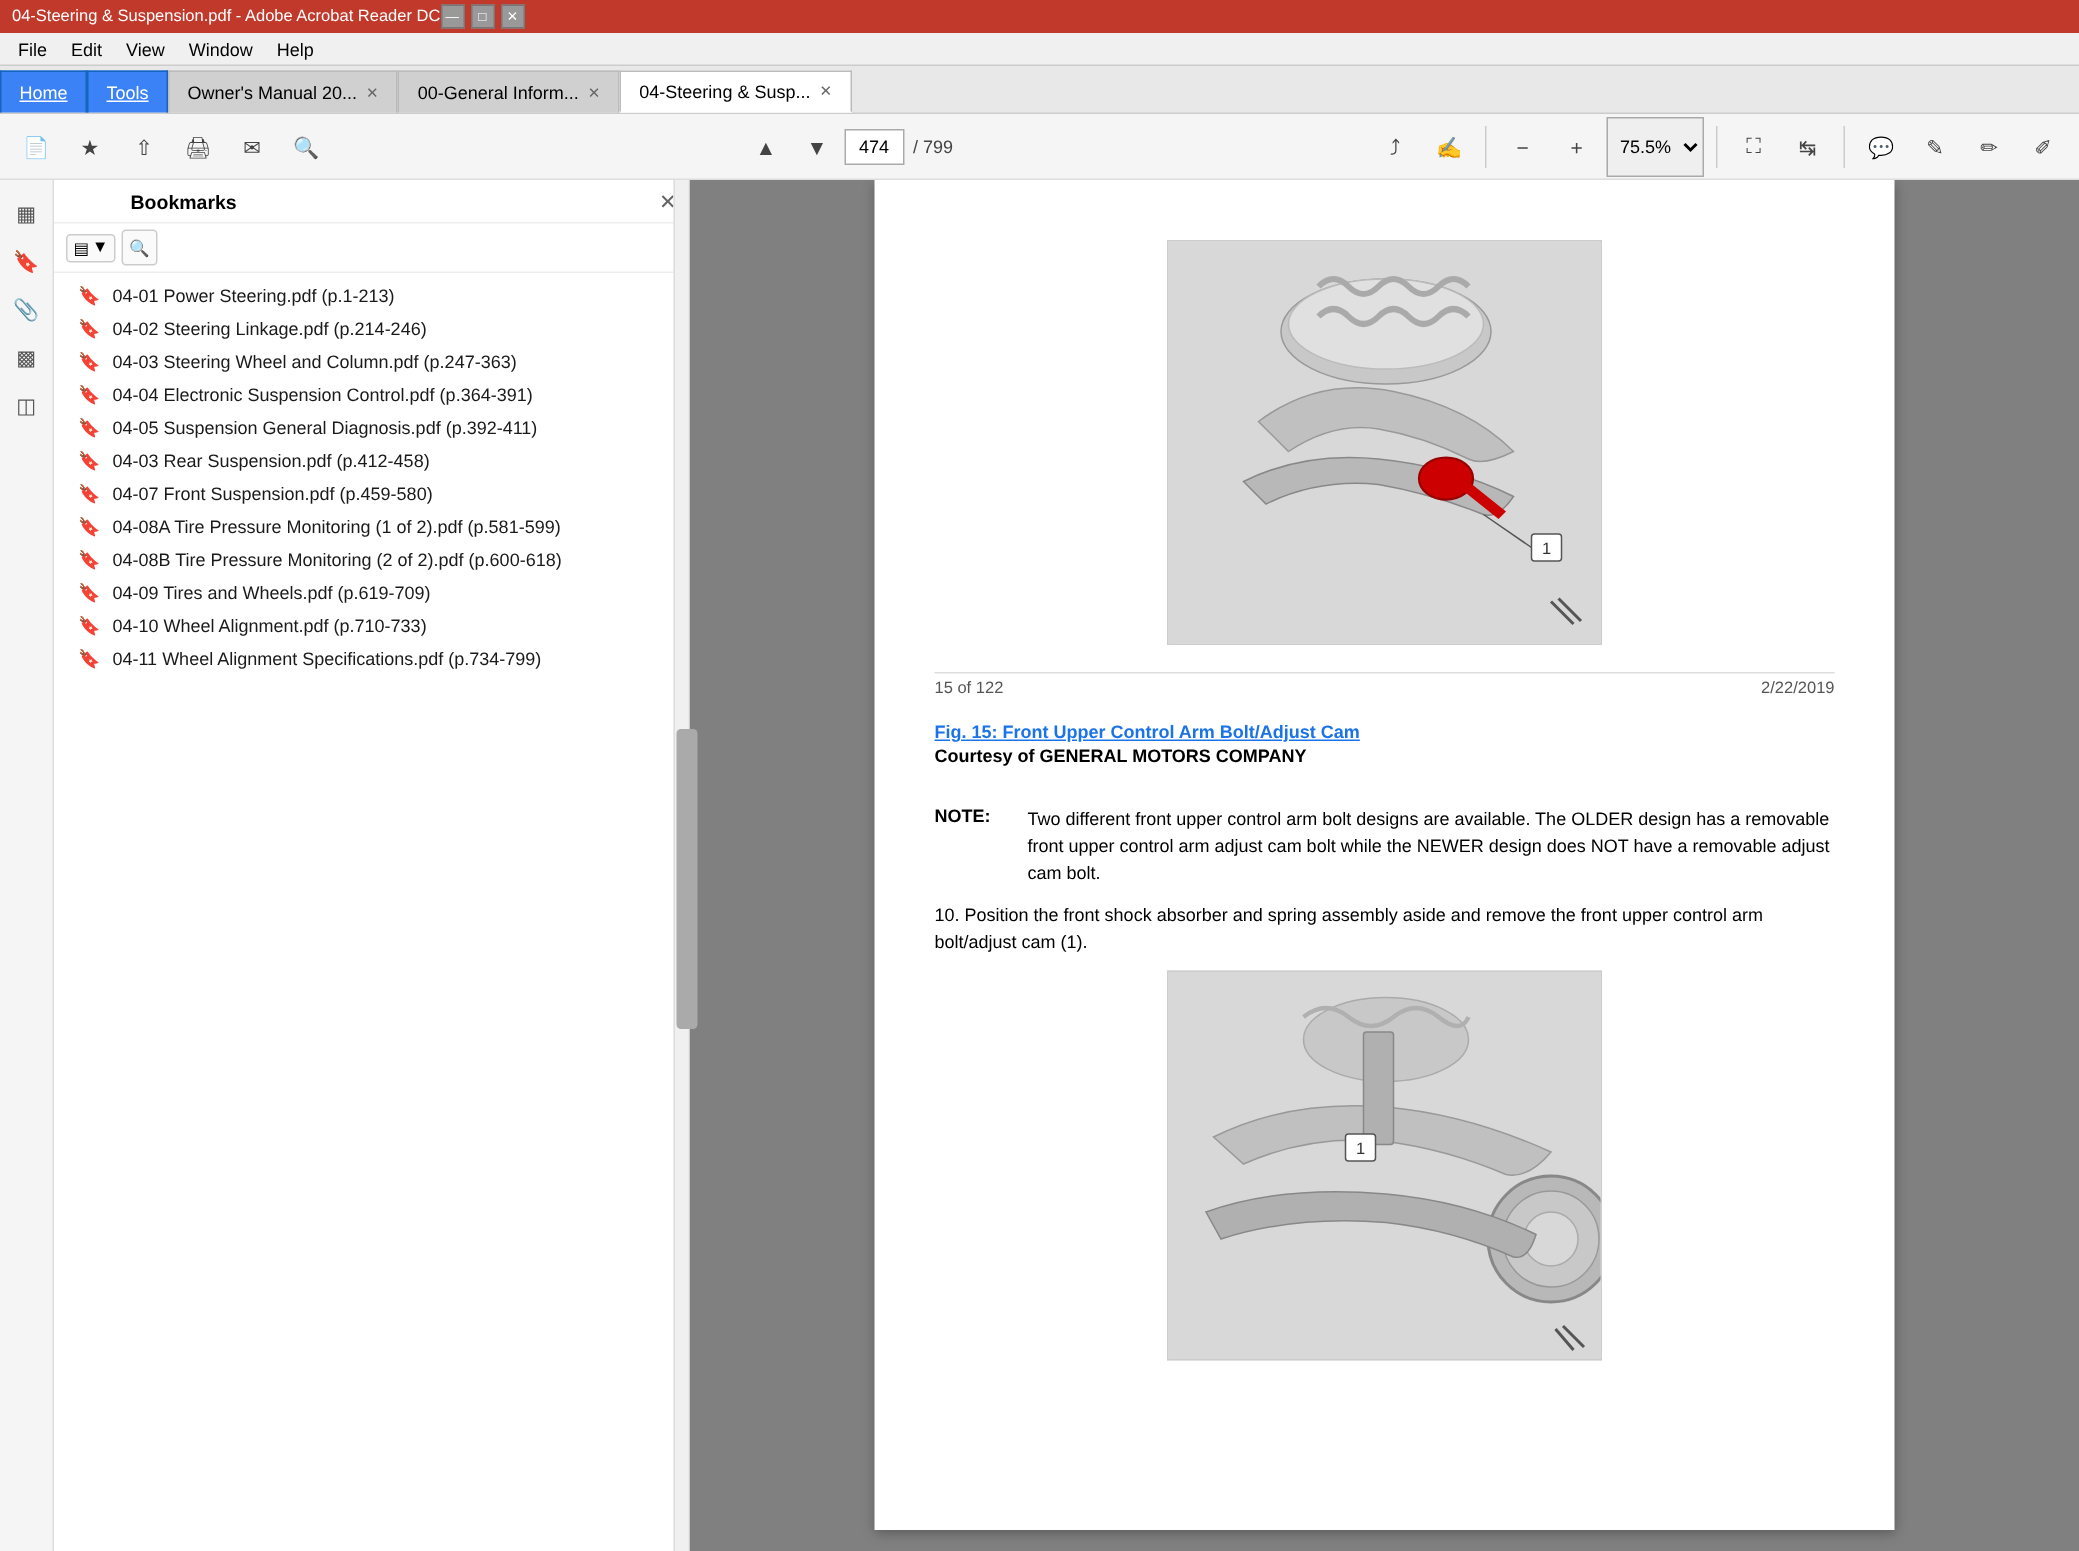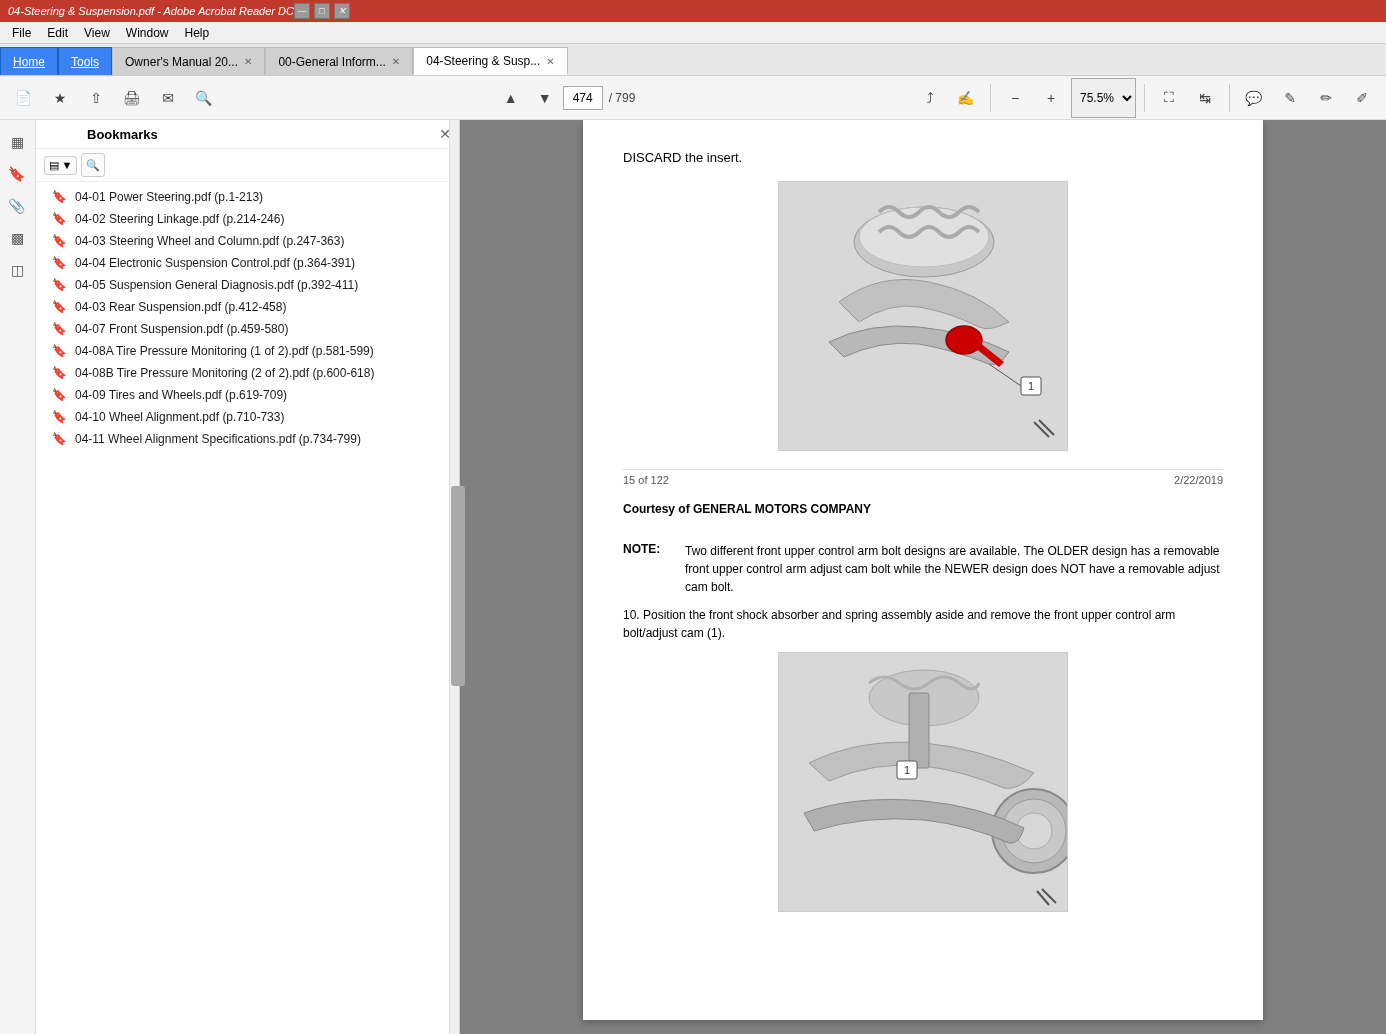--- a/index.html
+++ b/index.html
@@ -7,21 +7,20 @@
 
     
     #titlebar {
       background: #c0392b;
       color: white;
       height: 22px;
       display: flex;
       align-items: center;
       padding: 0 8px;
       font-size: 11px;
-      font-style: italic;
     }
     #titlebar-controls { display: flex; gap: 4px; }
     .titlebar-btn { width: 16px; height: 16px; background: #999; border: 1px solid #777; cursor: pointer; font-size: 9px; display: flex; align-items: center; justify-content: center; color: white; }
 
     
     #menubar {
       background: #f0f0f0;
       height: 22px;
       display: flex;
       align-items: center;
@@ -483,21 +482,20 @@
     </div>
 
     <div id="scroll-area" style="position:absolute; right:0; top:0; bottom:0; width:10px; background:#f0f0f0; border-left:1px solid #ddd;">
       <div id="scroll-handle"></div>
     </div>
   </div>
 
   <div id="pdf-area">
     <div id="pdf-page">
 
-      <p class="discard-text">DISCARD the insert.</p>
 
       <div class="img-container">
         <div class="figure-img">
           <svg width="290" height="270" viewBox="0 0 290 270" style="display:block;">
 
             <rect width="290" height="270" fill="#d8d8d8"></rect>
 
             <ellipse cx="145" cy="60" rx="70" ry="35" fill="#c8c8c8" stroke="#999" stroke-width="1"></ellipse>
             <ellipse cx="145" cy="55" rx="65" ry="30" fill="#e0e0e0" stroke="#bbb" stroke-width="1"></ellipse>
 
@@ -522,20 +520,21 @@
         </div>
       </div>
 
       <div class="page-footer">
         <span>15 of 122</span>
         <span>2/22/2019</span>
       </div>
 
       <div class="section-break"></div>
 
+      <p class="fig-caption">Fig. 15: Front Upper Control Arm Bolt/Adjust Cam</p>
       <p class="fig-courtesy">Courtesy of GENERAL MOTORS COMPANY</p>
 
       <div class="note-block">
         <span class="note-label">NOTE:</span>
         <span class="note-text">Two different front upper control arm bolt designs are available. The OLDER design has a removable front upper control arm adjust cam bolt while the NEWER design does NOT have a removable adjust cam bolt.</span>
       </div>
 
       <p class="step-text">10. Position the front shock absorber and spring assembly aside and remove the front upper control arm bolt/adjust cam (1).</p>
 
       <div class="img-container">

